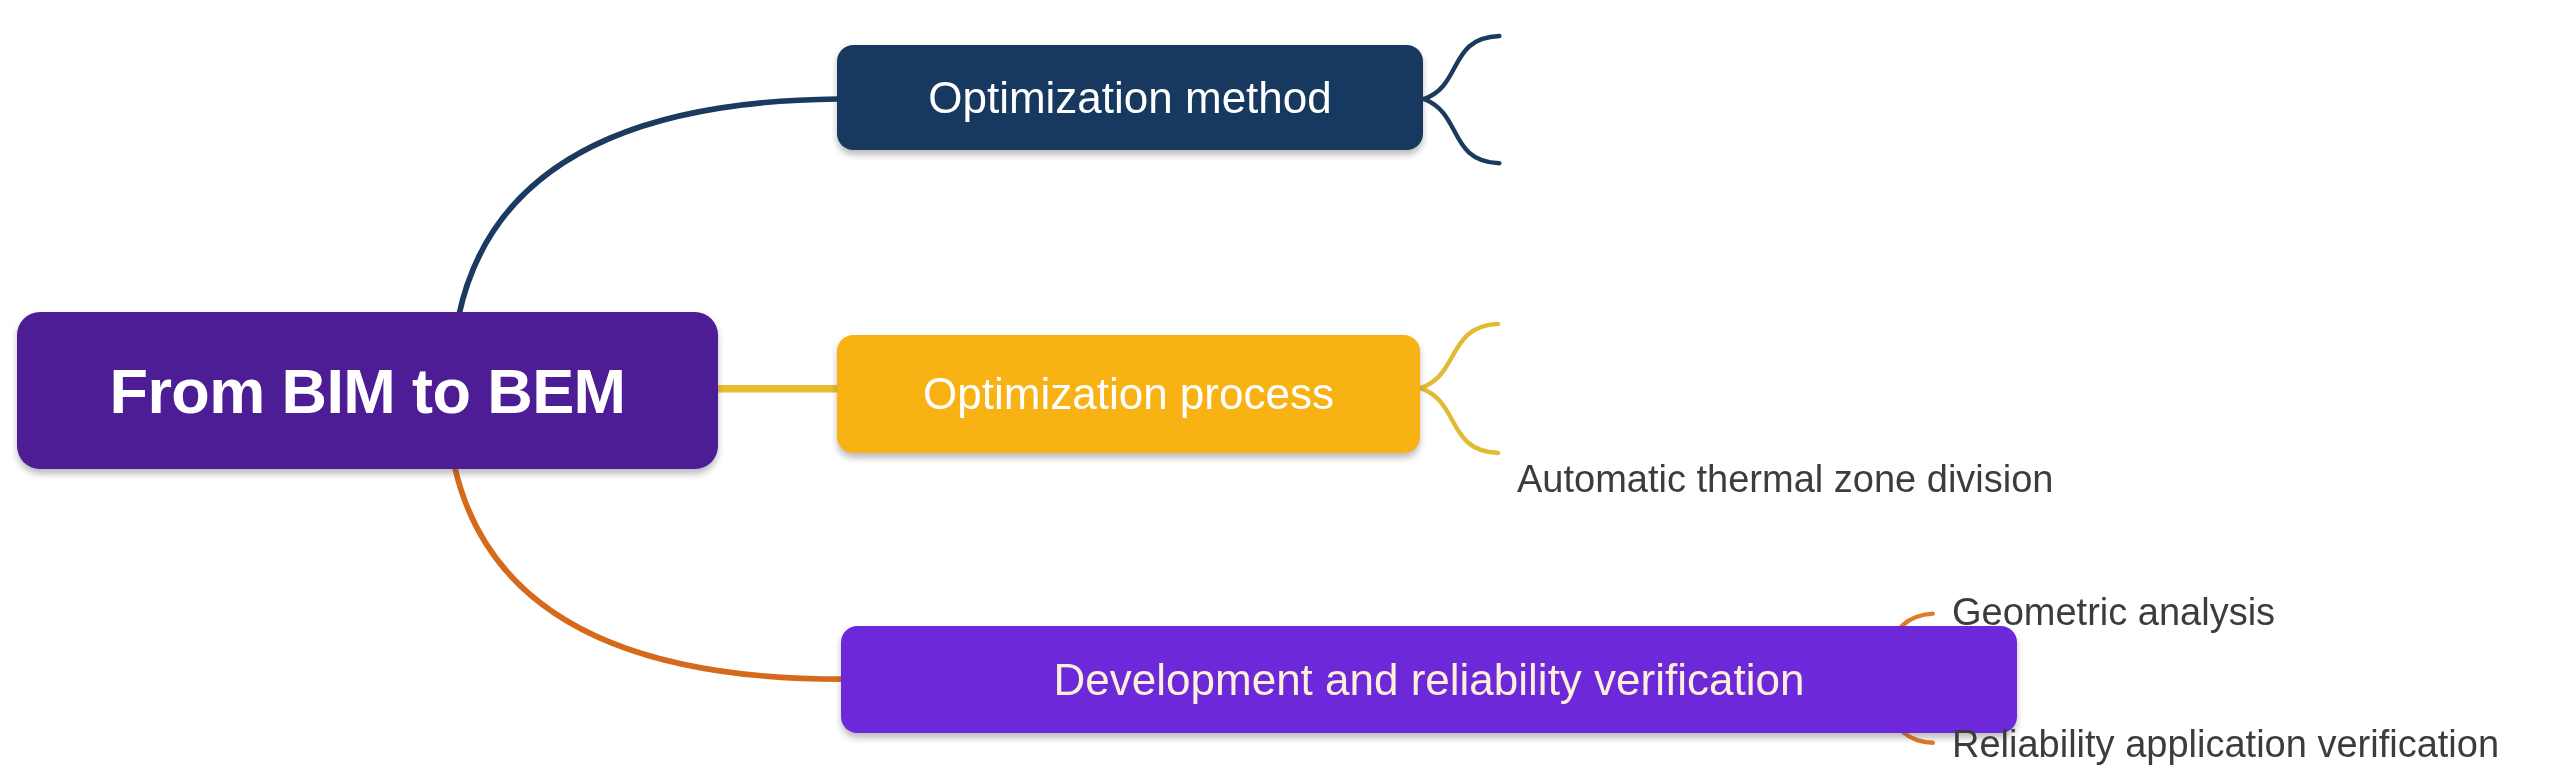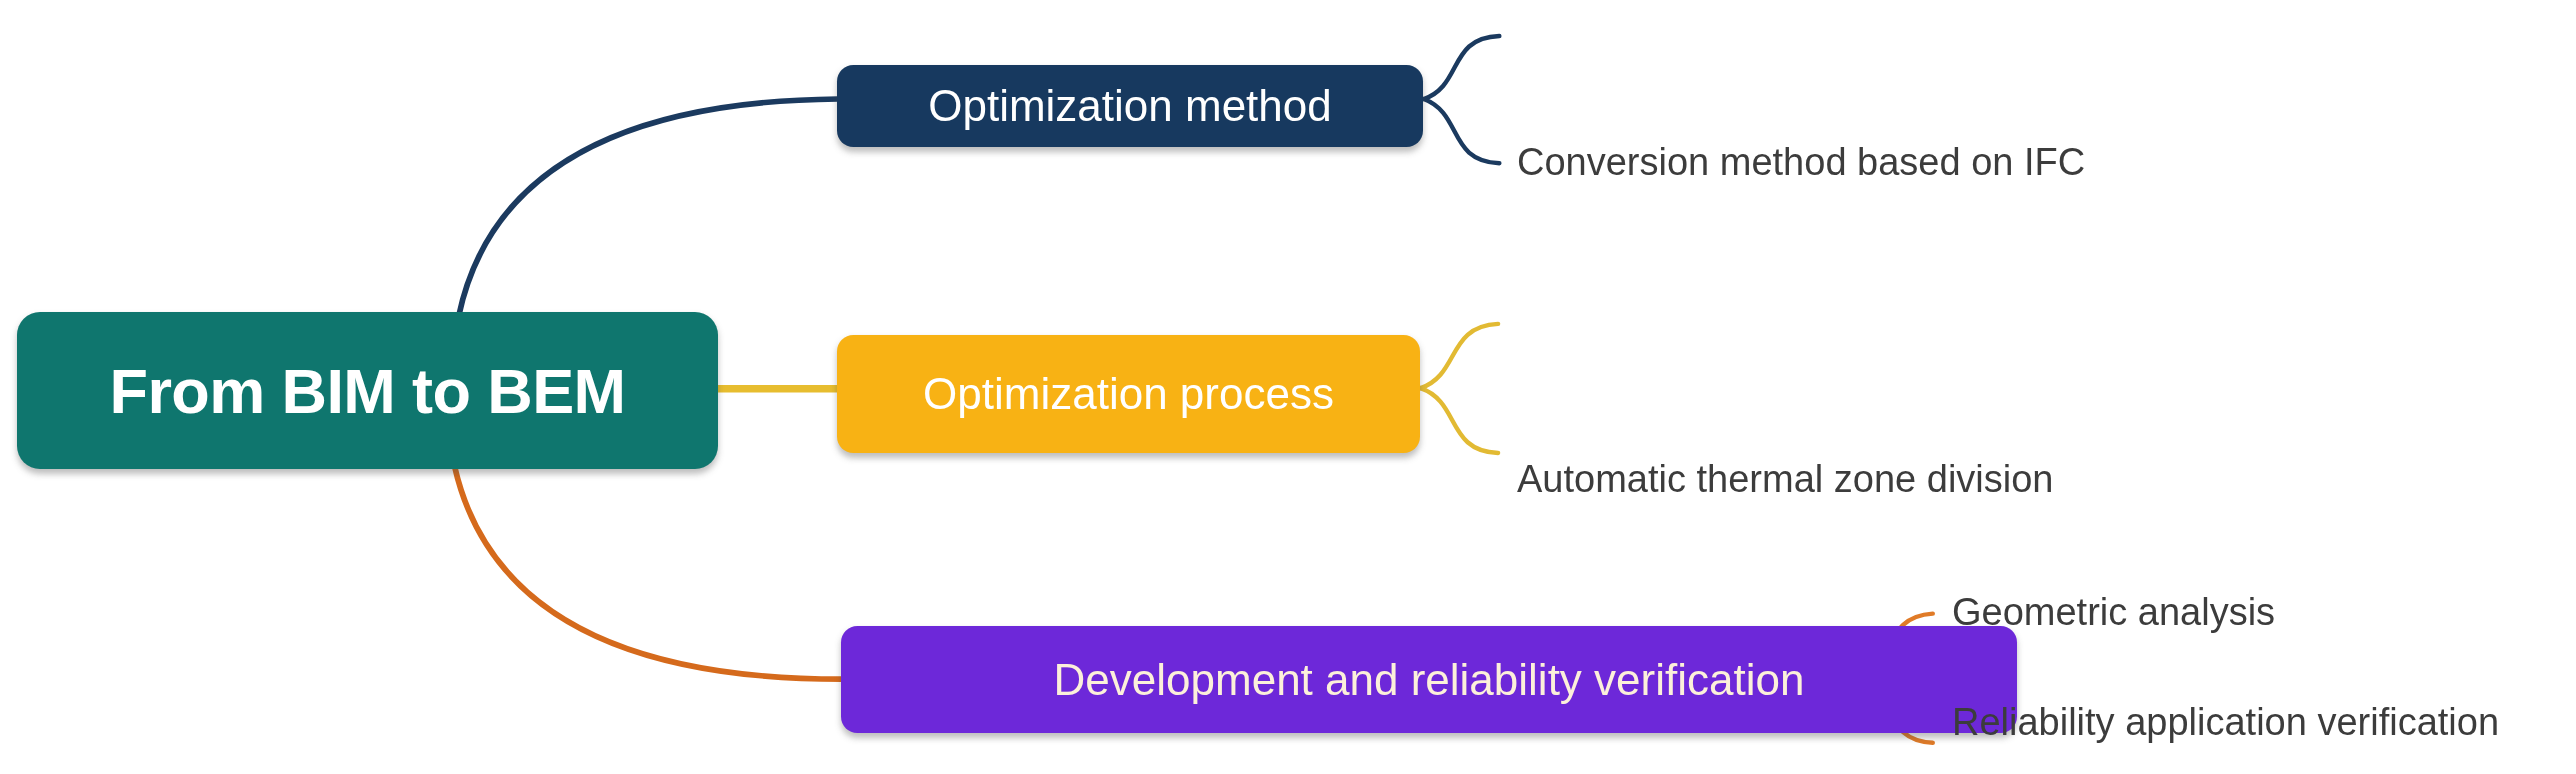--- a/index.html
+++ b/index.html
@@ -41,39 +41,38 @@
     text-align: center;
     box-sizing: border-box;
     box-shadow: 0 4.4px 6.3px rgba(70, 70, 70, 0.35);
   }
   .node-root {
     left: 17px;
     top: 312px;
     width: 701px;
     height: 157px;
     border-radius: 23px;
-    background: #0f766e;
+    background: #4c1d95;
     color: #FFFFFF;
     font-size: 63px;
     font-weight: bold;
     letter-spacing: -0.6px;
   }
   .node-branch {
     border-radius: 16.4px;
     color: #FFFFFF;
     font-size: 44px;
     font-weight: 400;
   }
   .node-branch-0 {
     left: 837px;
     top: 45px;
     width: 586px;
-    height: 82px;
+    height: 105px;
     background: #17395F;
-    margin-top: 20px;
   }
   .node-branch-1 {
     left: 837px;
     top: 335px;
     width: 583px;
     height: 118px;
     background: #F8B214;
   }
   .node-branch-2 {
     left: 841px;
@@ -94,21 +93,21 @@
     font-weight: 400;
   }
   .leaf-b0 { left: 1517px; }
   .leaf-b1 { left: 1517px; }
   .leaf-b2 { left: 1952px; }
   .leaf-0-0 { top: 7.6px; }
   .leaf-0-1 { top: 134px; }
   .leaf-1-0 { top: 298px; }
   .leaf-1-1 { top: 423px; margin-top: 28px; }
   .leaf-2-0 { top: 584px; }
-  .leaf-2-1 { top: 694px; }
+  .leaf-2-1 { top: 716px; }
 </style>
 </head>
 <body>
 
 <div class="canvas">
 
   <svg class="connector-layer" viewBox="0 0 4089 1230" aria-hidden="true">
 
     <path class="edge-navy" d="M 728 502 Q 800 162 1330 157"></path>
     <line class="edge-yellow" x1="1138" y1="617" x2="1330" y2="617"></line>
@@ -134,21 +133,20 @@
 
   <div class="node node-branch node-branch-1">
     <span>Optimization process</span>
   </div>
 
   <div class="node node-branch node-branch-2">
     <span>Development and reliability verification</span>
   </div>
 
 
-  <div class="leaf leaf-b0 leaf-0-1">Conversion method based on IFC</div>
 
 
   <div class="leaf leaf-b1 leaf-1-1">Automatic thermal zone division</div>
 
   <div class="leaf leaf-b2 leaf-2-0">Geometric analysis</div>
 
   <div class="leaf leaf-b2 leaf-2-1">Reliability application verification</div>
 
 </div>
 

